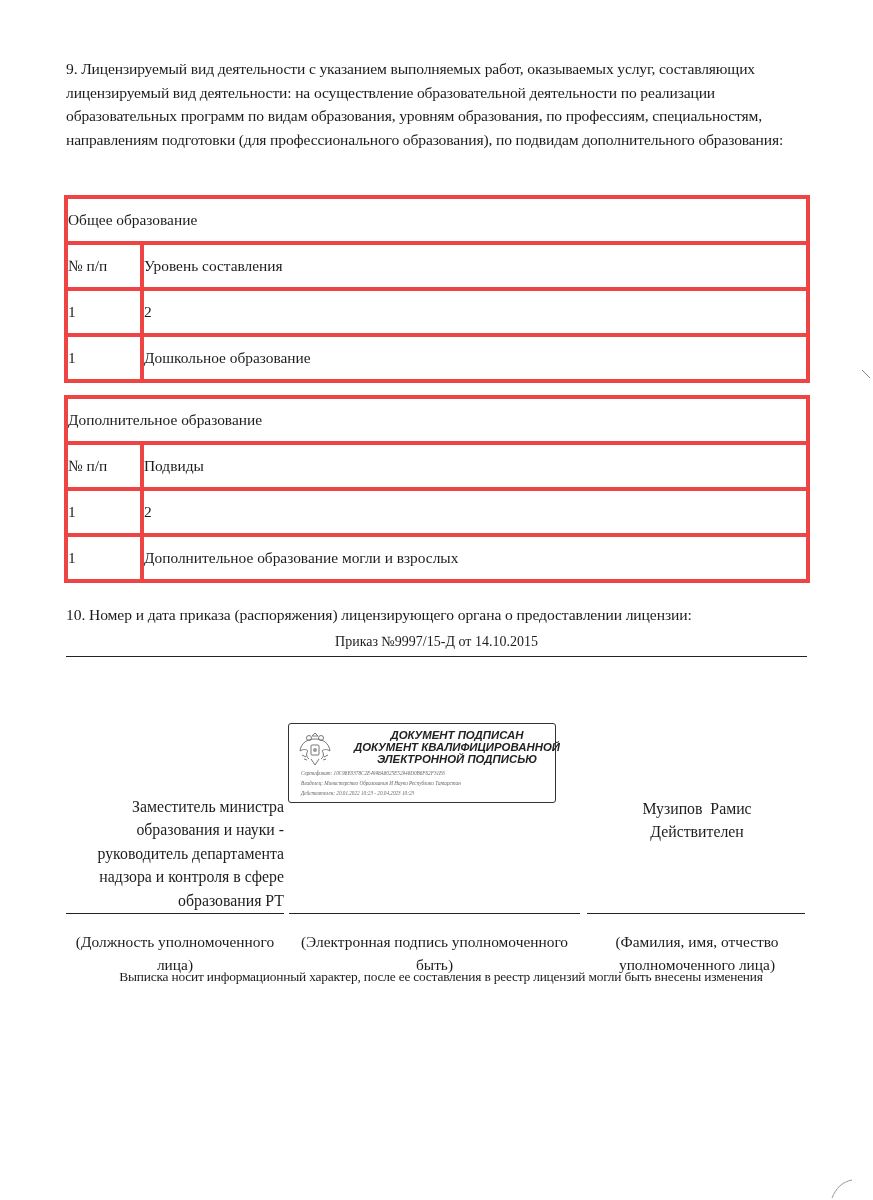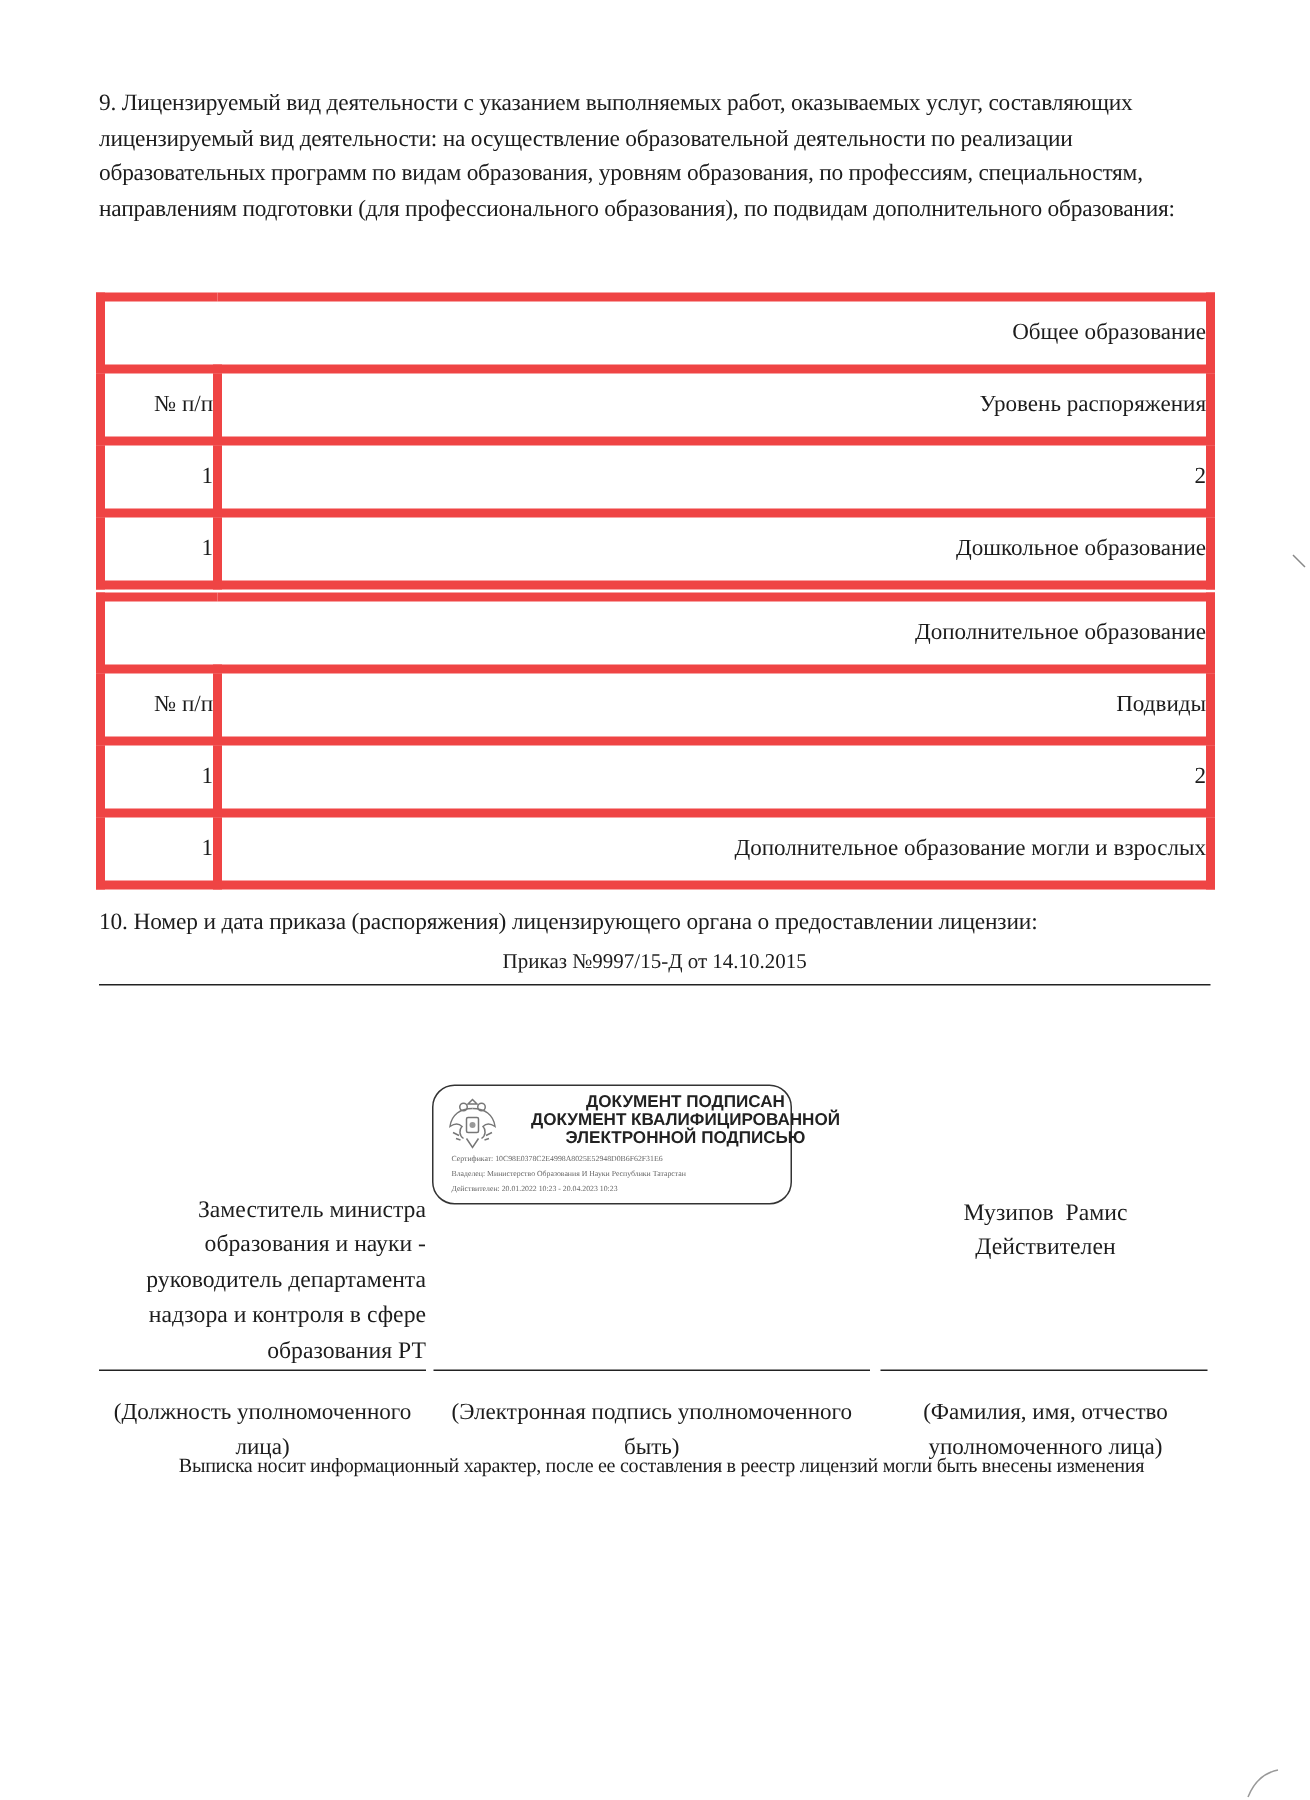--- a/index.html
+++ b/index.html
@@ -8,34 +8,35 @@
       font-family: "Liberation Serif", "DejaVu Serif", serif; color: #1c1c1c;
     }
     .para {
       position: absolute; left: 66px; top: 57px; width: 750px;
       font-size: 15.6px; line-height: 23.6px; letter-spacing: -0.15px;
     }
     table.lic {
       position: absolute; left: 64px; width: 746px;
       border-collapse: collapse; font-size: 15.4px;
     }
-    table.lic td { border: 6px solid #ef4444; height: 42px; text-align: right; padding: 0; }
+    table.lic td { border: 4px solid #ef4444; height: 42px; text-align: left; padding: 0; }
     table.lic td.num { width: 72px; }
     table.lic td.caption { height: 42px; }
     #table-general { top: 195px; }
     #table-additional { top: 395px; }
 
     .s10 { position: absolute; left: 66px; top: 606px; font-size: 15.6px; letter-spacing: -0.1px; }
     .order { position: absolute; left: 66px; top: 634px; width: 741px; text-align: center; font-size: 14px; }
     .order-line { position: absolute; left: 66px; top: 656px; width: 741px; border-top: 1.5px solid #222; }
 
     .stamp {
-      position: absolute; left: 288px; top: 723px; width: 240px; height: 80px;
-      border: 1.2px solid #333; border-radius: 15px; box-sizing: border-box;
+      position: absolute; left: 288px; top: 723px; width: 268px; height: 80px;
+      border: 1.2px solid #333; border-radius: 3px; box-sizing: border-box;
       font-family: "Liberation Sans", "DejaVu Sans", sans-serif;
+      font-style: italic;
     }
     .stamp .emblem { position: absolute; left: 8px; top: 5px; width: 36px; height: 40px; }
     .stamp .title {
       position: absolute; left: 50px; top: 5px; width: 236px; text-align: center;
       font-weight: bold; font-size: 11.4px; line-height: 12.2px; color: #222;
     }
     .stamp .small {
       position: absolute; left: 12px; font-size: 5.2px; color: #666; white-space: nowrap;
       font-family: "Liberation Serif", serif;
     }
@@ -69,21 +70,21 @@
 
 <div class="para">9. Лицензируемый вид деятельности с указанием выполняемых работ, оказываемых услуг, составляющих лицензируемый вид деятельности: на осуществление образовательной деятельности по реализации образовательных программ по видам образования, уровням образования, по профессиям, специальностям, направлениям подготовки (для профессионального образования), по подвидам дополнительного образования:</div>
 
 <table class="lic" id="table-general">
   <tbody>
       <tr>
     <td class="caption" colspan="2">Общее образование</td>
   </tr>
   <tr>
     <td class="num">№ п/п</td>
-    <td>Уровень распоряжения</td>
+    <td>Уровень составления</td>
   </tr>
   <tr>
     <td class="num">1</td>
     <td>2</td>
   </tr>
   <tr>
     <td class="num">1</td>
     <td>Дошкольное образование</td>
   </tr>
 </tbody>

